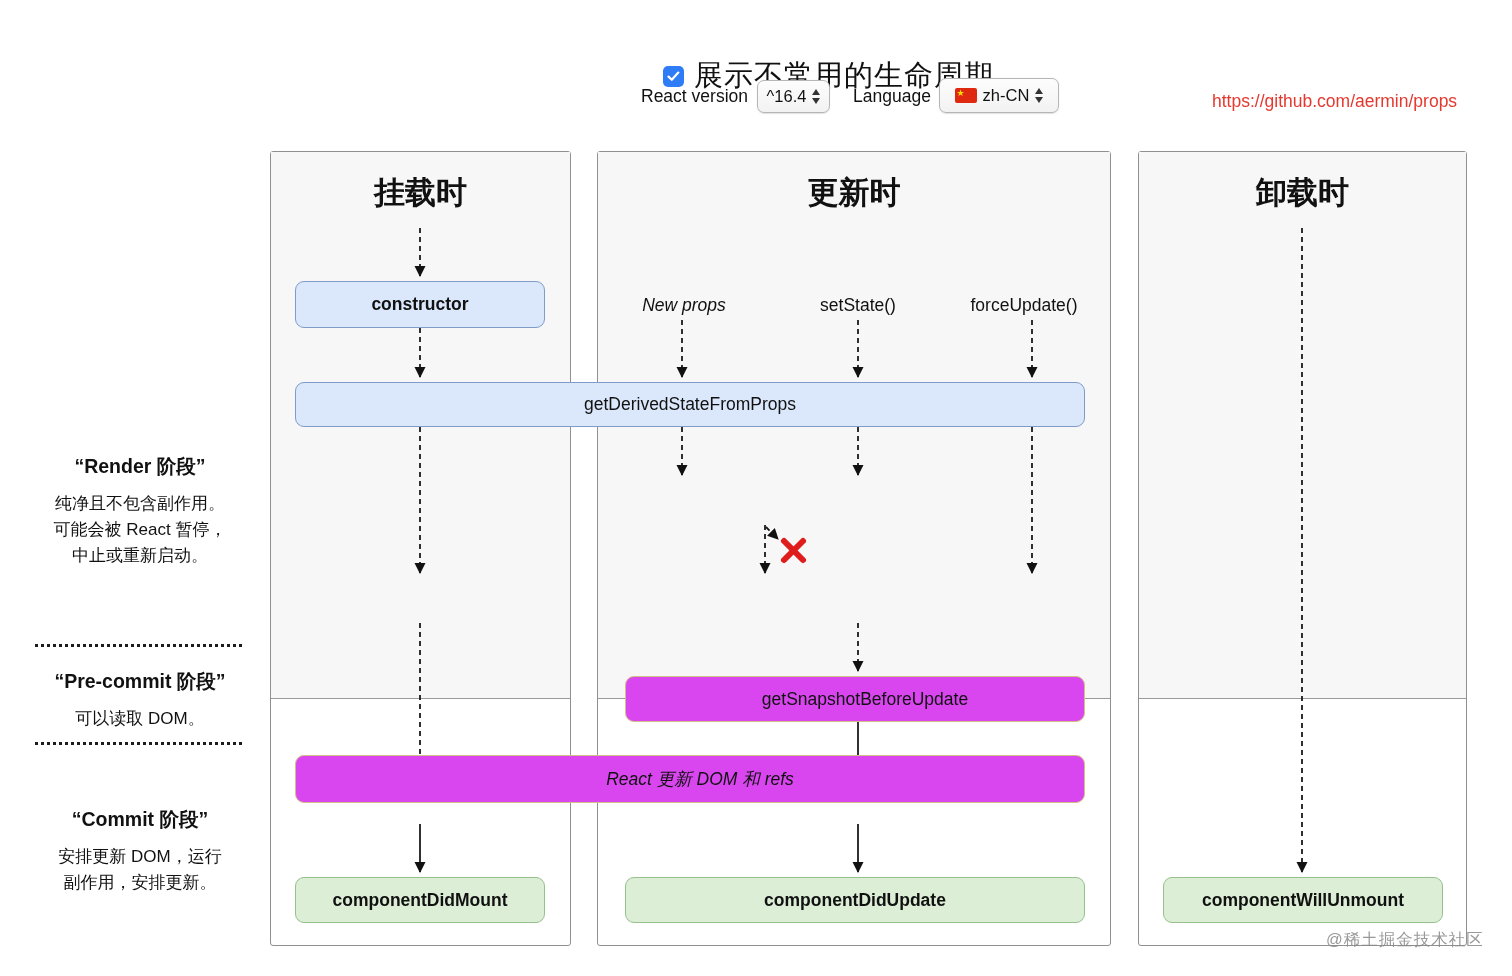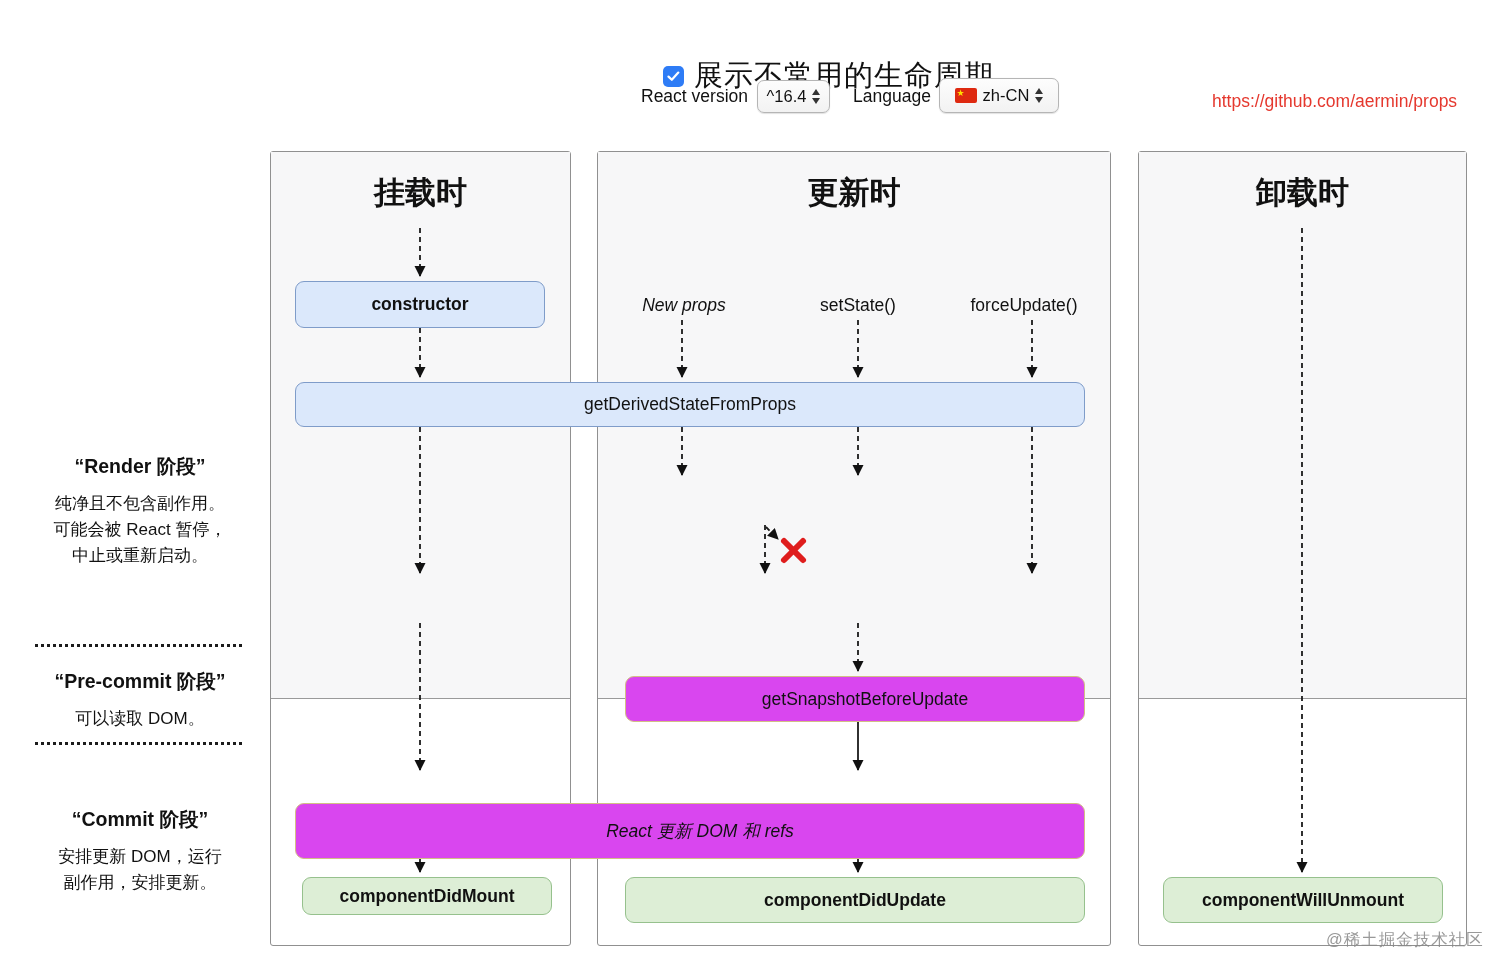--- a/index.html
+++ b/index.html
@@ -159,20 +159,20 @@
 
     <g stroke="#df1d1d" stroke-width="6" stroke-linecap="round">
       <line x1="784" y1="541" x2="803" y2="560"></line>
       <line x1="803" y1="541" x2="784" y2="560"></line>
     </g>
   </svg>
 
   <div class="lbox blue bold" style="left:295px;top:281px;width:250px;height:47px;">constructor</div>
   <div class="lbox blue" style="left:295px;top:382px;width:790px;height:45px;">getDerivedStateFromProps</div>
   <div class="lbox yellow" style="left:625px;top:676px;width:460px;height:46px;">getSnapshotBeforeUpdate</div>
-  <div class="lbox yellow italic" style="left:295px;top:803px;width:790px;height:56px;">React 更新 DOM 和 refs</div>
-  <div class="lbox green bold" style="left:302px;top:877px;width:250px;height:38px;">componentDidMount</div>
+  <div class="lbox yellow italic" style="left:295px;top:755px;width:790px;height:48px;">React 更新 DOM 和 refs</div>
+  <div class="lbox green bold" style="left:295px;top:877px;width:250px;height:46px;">componentDidMount</div>
   <div class="lbox green bold" style="left:625px;top:877px;width:460px;height:46px;">componentDidUpdate</div>
   <div class="lbox green bold" style="left:1163px;top:877px;width:280px;height:46px;">componentWillUnmount</div>
 
   <span class="watermark">@稀土掘金技术社区</span>
 
 </div>
 
 </body></html>

